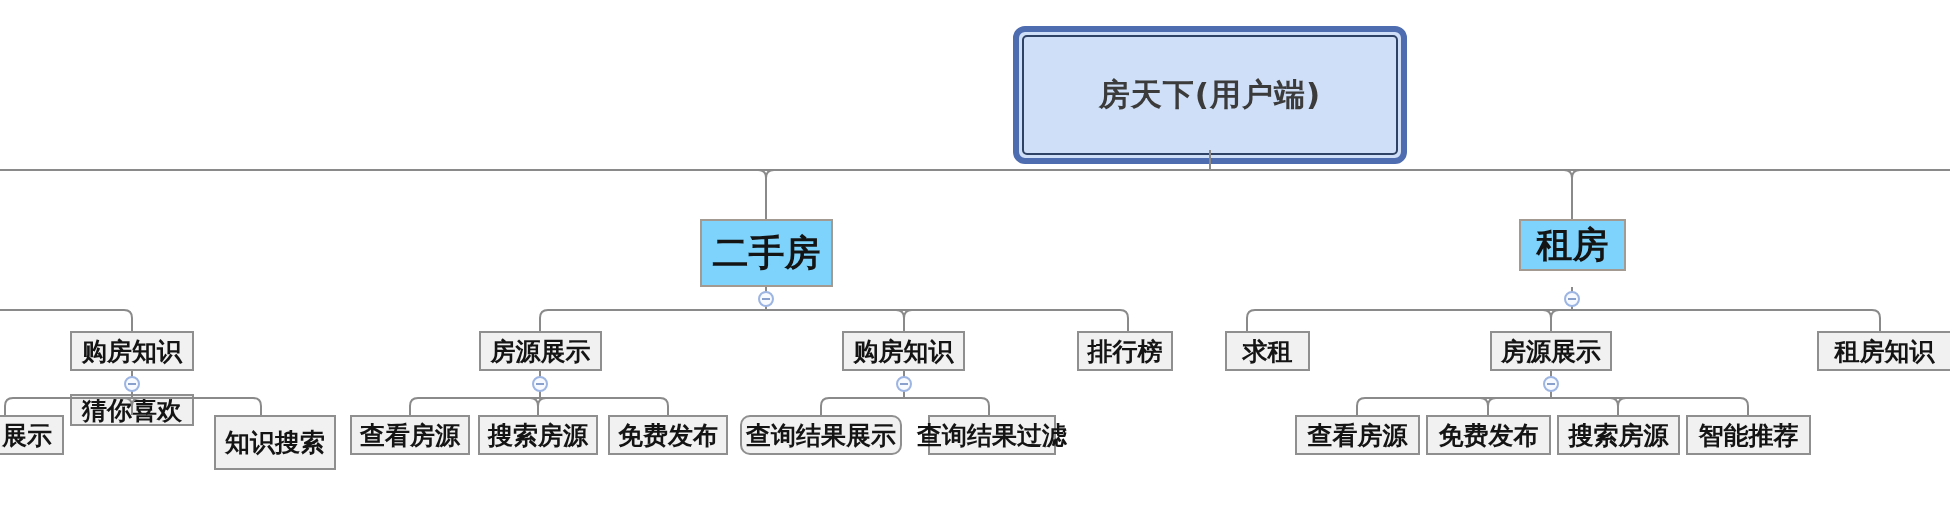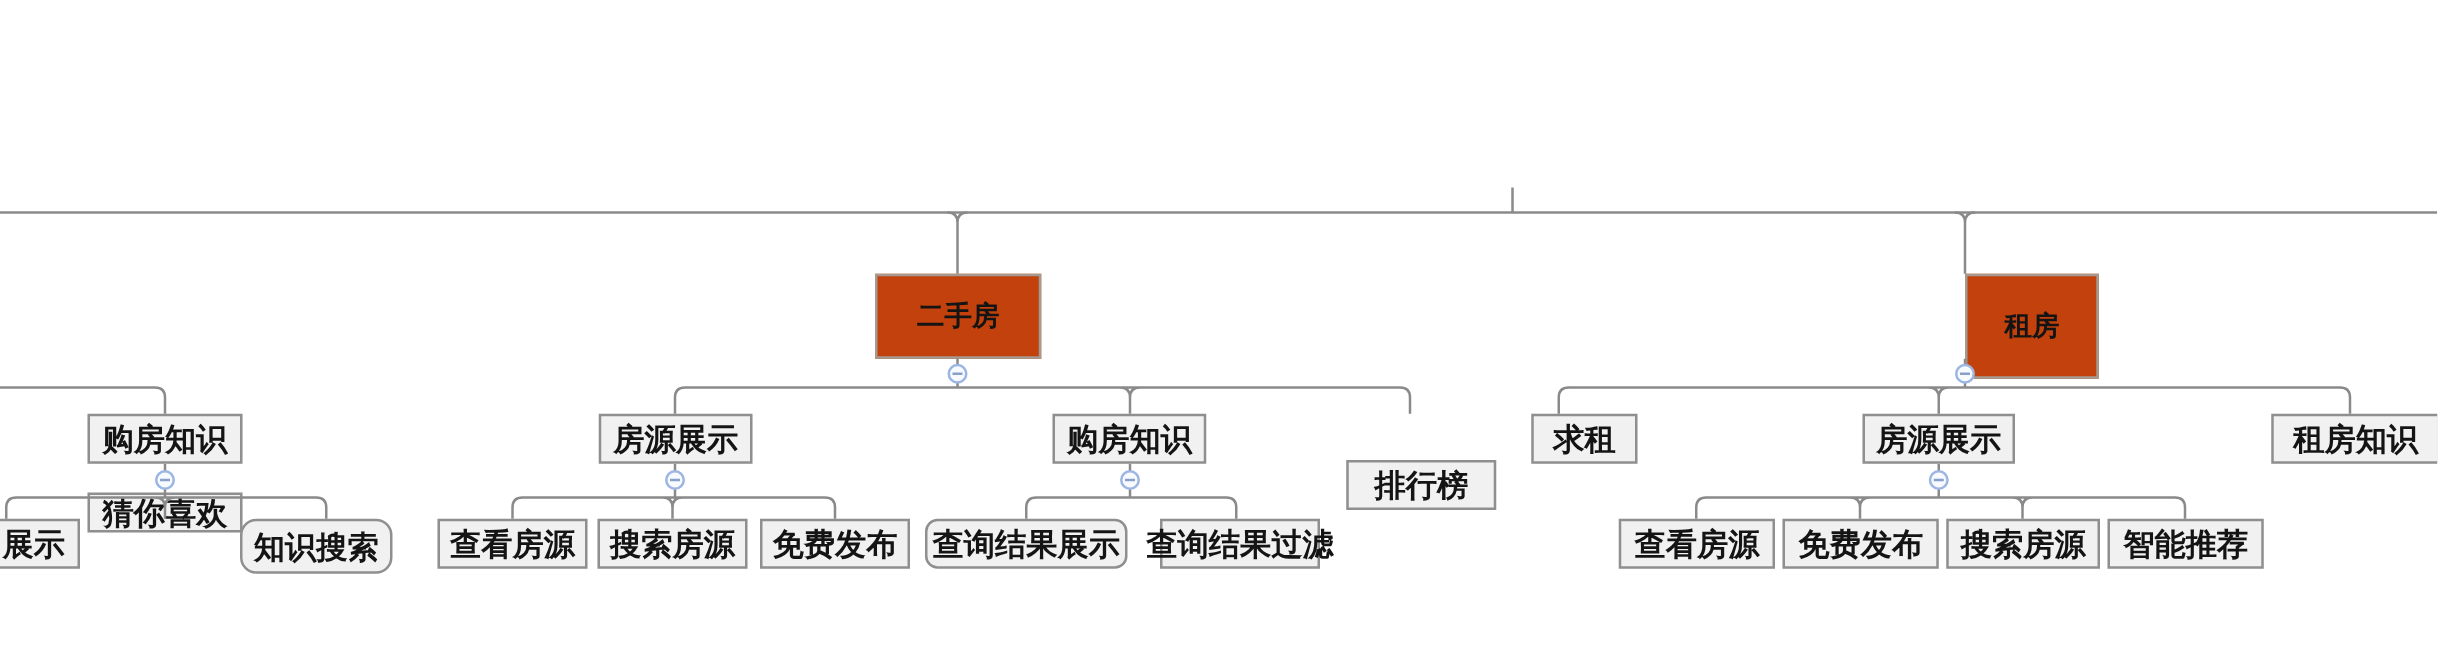--- a/index.html
+++ b/index.html
@@ -7,21 +7,21 @@
     position:relative;width:1950px;height:530px;overflow:hidden;background:#ffffff;
     font-family:"DejaVu Sans","Liberation Sans",sans-serif;
   }
   
   .node{
     position:absolute;box-sizing:border-box;display:flex;align-items:center;justify-content:center;
     background:#f1f1f1;border:2px solid #8f8f8f;color:#141414;font-weight:600;
     white-space:nowrap;z-index:1;
   }
   .n3,.n4{font-size:25px;}
-  .n2{background:#c2410c;border-color:#a39a91;font-size:22px;}
+  .n2{background:#7dd3fc;border-color:#a39a91;font-size:36px;}
   .clip-right{justify-content:flex-end;padding-right:10px;}
   
   .root-outer{
     position:absolute;left:1013px;top:26px;width:394px;height:138px;box-sizing:border-box;
     background:#cfdff7;border:6px solid #4e6cb0;border-radius:12px;z-index:1;
   }
   .root-inner{
     position:absolute;inset:3px;border:2px solid #2e4265;border-radius:5px;background:#cfdff7;
     display:flex;align-items:center;justify-content:center;
   }
@@ -33,56 +33,61 @@
     position:absolute;width:16px;height:16px;border-radius:50%;box-sizing:border-box;
     background:#f7faff;border:2px solid #9db5e2;z-index:3;
     display:flex;align-items:center;justify-content:center;
   }
   .minus i{display:block;width:8px;height:2px;background:#8aa0cc;}
 </style>
 </head>
 <body>
 
 <div id="stage">
+  <div class="root-outer">
+    <div class="root-inner">
+      <span class="root-label">房天下(用户端)</span>
+    </div>
+  </div>
 
   <div id="nodes">
       <div class="node n2" style="left: 700px; top: 219px; width: 133px; height: 68px;">
         <span>二手房</span>
       </div>
-      <div class="node n2" style="left: 1572px; top: 219px; width: 107px; height: 84px;">
+      <div class="node n2" style="left: 1519px; top: 219px; width: 107px; height: 52px;">
         <span>租房</span>
       </div>
       <div class="node n3" style="left: 70px; top: 331px; width: 124px; height: 40px;">
         <span>购房知识</span>
       </div>
       <div class="node n3" style="left: 479px; top: 331px; width: 123px; height: 40px;">
         <span>房源展示</span>
       </div>
       <div class="node n3" style="left: 842px; top: 331px; width: 123px; height: 40px;">
         <span>购房知识</span>
       </div>
-      <div class="node n3" style="left: 1077px; top: 331px; width: 120px; height: 40px; margin-top: 37px;">
+      <div class="node n3" style="left: 1077px; top: 331px; width: 96px; height: 40px;">
         <span>排行榜</span>
       </div>
       <div class="node n3" style="left: 1205px; top: 331px; width: 85px; height: 40px; margin-left: 20px;">
         <span>求租</span>
       </div>
       <div class="node n3" style="left: 1490px; top: 331px; width: 122px; height: 40px;">
         <span>房源展示</span>
       </div>
       <div class="node n3" style="left: 1817px; top: 331px; width: 135px; height: 40px;">
         <span>租房知识</span>
       </div>
       <div class="node n4 clip-right" style="left: -58px; top: 415px; width: 122px; height: 40px;">
         <span>展示</span>
       </div>
       <div class="node n4" style="left: 70px; top: 394px; width: 124px; height: 32px;">
         <span>猜你喜欢</span>
       </div>
-      <div class="node n4" style="left: 192px; top: 415px; width: 122px; height: 44px; border-radius: 13px;">
+      <div class="node n4" style="left: 214px; top: 415px; width: 122px; height: 55px;">
         <span>知识搜索</span>
       </div>
       <div class="node n4" style="left: 350px; top: 415px; width: 120px; height: 40px;">
         <span>查看房源</span>
       </div>
       <div class="node n4" style="left: 478px; top: 415px; width: 120px; height: 40px;">
         <span>搜索房源</span>
       </div>
       <div class="node n4" style="left: 608px; top: 415px; width: 120px; height: 40px;">
         <span>免费发布</span>

